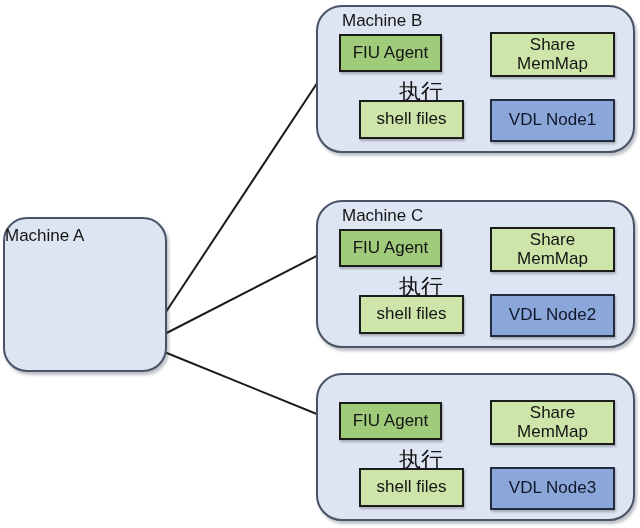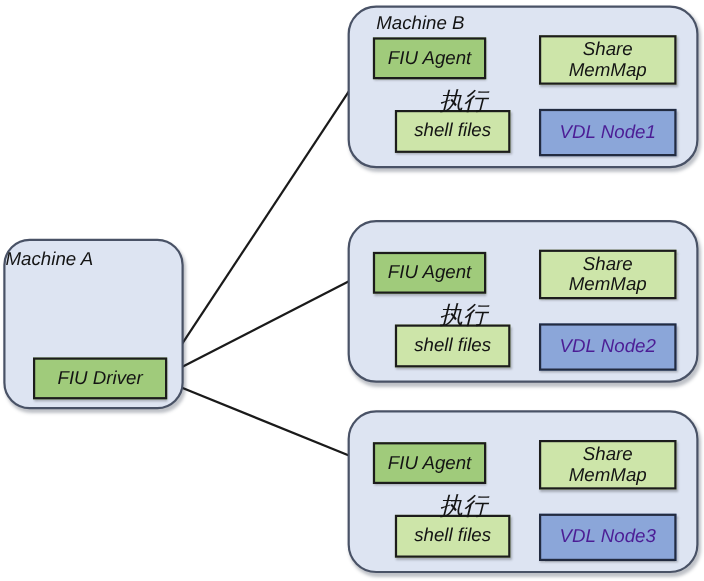--- a/index.html
+++ b/index.html
@@ -9,36 +9,36 @@
   }
   html,body { margin:0; padding:0; background:var(--page_bg); }
   .canvas {
     position:relative; width:640px; height:528px; overflow:hidden;
     background:var(--page_bg); color:var(--text);
     font-family:"Liberation Sans","DejaVu Sans",sans-serif;
   }
   .machine {
     position:absolute; background:var(--container_fill);
     border:2px solid var(--container_border); border-radius:26px;
-    box-shadow:2px 3px 3px rgba(40,50,70,.3); box-sizing:border-box;font-style:italic;
+    box-shadow:2px 3px 3px rgba(40,50,70,.3); box-sizing:border-box;
   }
   .machine-a { left:3px; top:217px; width:164px; height:155px; border-radius:24px; }
   .machine-remote { left:316px; width:319px; height:148px; }
   #machine-b { top:5px; } #machine-c { top:200px; } #machine-d { top:373px; }
   .m-title { position:absolute; font-size:17px; white-space:nowrap; }
   .m-title-remote { left:24px; top:4px; }
   .m-title-a { left:0; top:7px; width:100%; text-align:left; }
   .box {
     position:absolute; box-sizing:border-box; border:2px solid var(--box_border);
     display:flex; align-items:center; justify-content:center; text-align:center;
     font-size:17px; line-height:1.1; box-shadow:1px 2px 2px rgba(0,0,0,.25);
   }
   .dark-green { background:var(--dark_green);text-align:center; }
   .light-green { background:var(--light_green); }
-  .blue { background:var(--blue); border-color:var(--vdl_border); color:#4c1d95; }
+  .blue { background:var(--blue); border-color:var(--vdl_border); color:#0f172a; }
   .test-case  { left:25px; top:32px;  width:117px; height:39px; }
   .fiu-driver { left:25px; top:106px; width:122px; height:38px; }
   .fiu-agent  { left:21px;  top:27px; width:103px; height:38px; }
   .share      { left:172px; top:25px; width:125px; height:45px; flex-direction:column; }
   .shell      { left:21px;  top:93px; width:105px; height:39px;margin-left:20px; }
   .vdl        { left:172px; top:92px; width:125px; height:43px; }
   .exec-label { position:absolute; left:81px; top:70px; font-size:22px; }
   svg.arrows { position:absolute; left:0; top:0; pointer-events:none; }
   svg.arrows line { stroke:var(--arrow); stroke-width:2; }
 </style>
@@ -71,36 +71,36 @@
     <line x1="445" y1="313" x2="485" y2="313" marker-start="url(#arr)" marker-end="url(#arr)"></line>
 
     <line x1="443" y1="419" x2="485" y2="419" marker-start="url(#arr)" marker-end="url(#arr)"></line>
     <line x1="389" y1="441" x2="389" y2="463" marker-start="url(#arr)" marker-end="url(#arr)"></line>
     <line x1="551" y1="446" x2="551" y2="463" marker-start="url(#arr)" marker-end="url(#arr)"></line>
     <line x1="445" y1="486" x2="485" y2="486" marker-start="url(#arr)" marker-end="url(#arr)"></line>
   </svg>
 
   <div class="machine machine-a">
     <div class="m-title m-title-a">Machine A</div>
-    <div class="box dark-green fiu-driver">FIU Driver</div>
   </div>
 
   <div class="machine machine-remote" id="machine-b">
     <div class="m-title m-title-remote">Machine B</div>
     <div class="box dark-green fiu-agent">FIU Agent</div>
     <div class="box light-green share">
       <span>Share</span>
       <span>MemMap</span>
     </div>
     <div class="box light-green shell">shell files</div>
     <div class="box blue vdl">VDL Node1</div>
     <span class="exec-label">执行</span>
   </div>
 
   <div class="machine machine-remote" id="machine-c">
+    <div class="m-title m-title-remote">Machine C</div>
     <div class="box dark-green fiu-agent">FIU Agent</div>
     <div class="box light-green share">
       <span>Share</span>
       <span>MemMap</span>
     </div>
     <div class="box light-green shell">shell files</div>
     <div class="box blue vdl">VDL Node2</div>
     <span class="exec-label">执行</span>
   </div>
 

